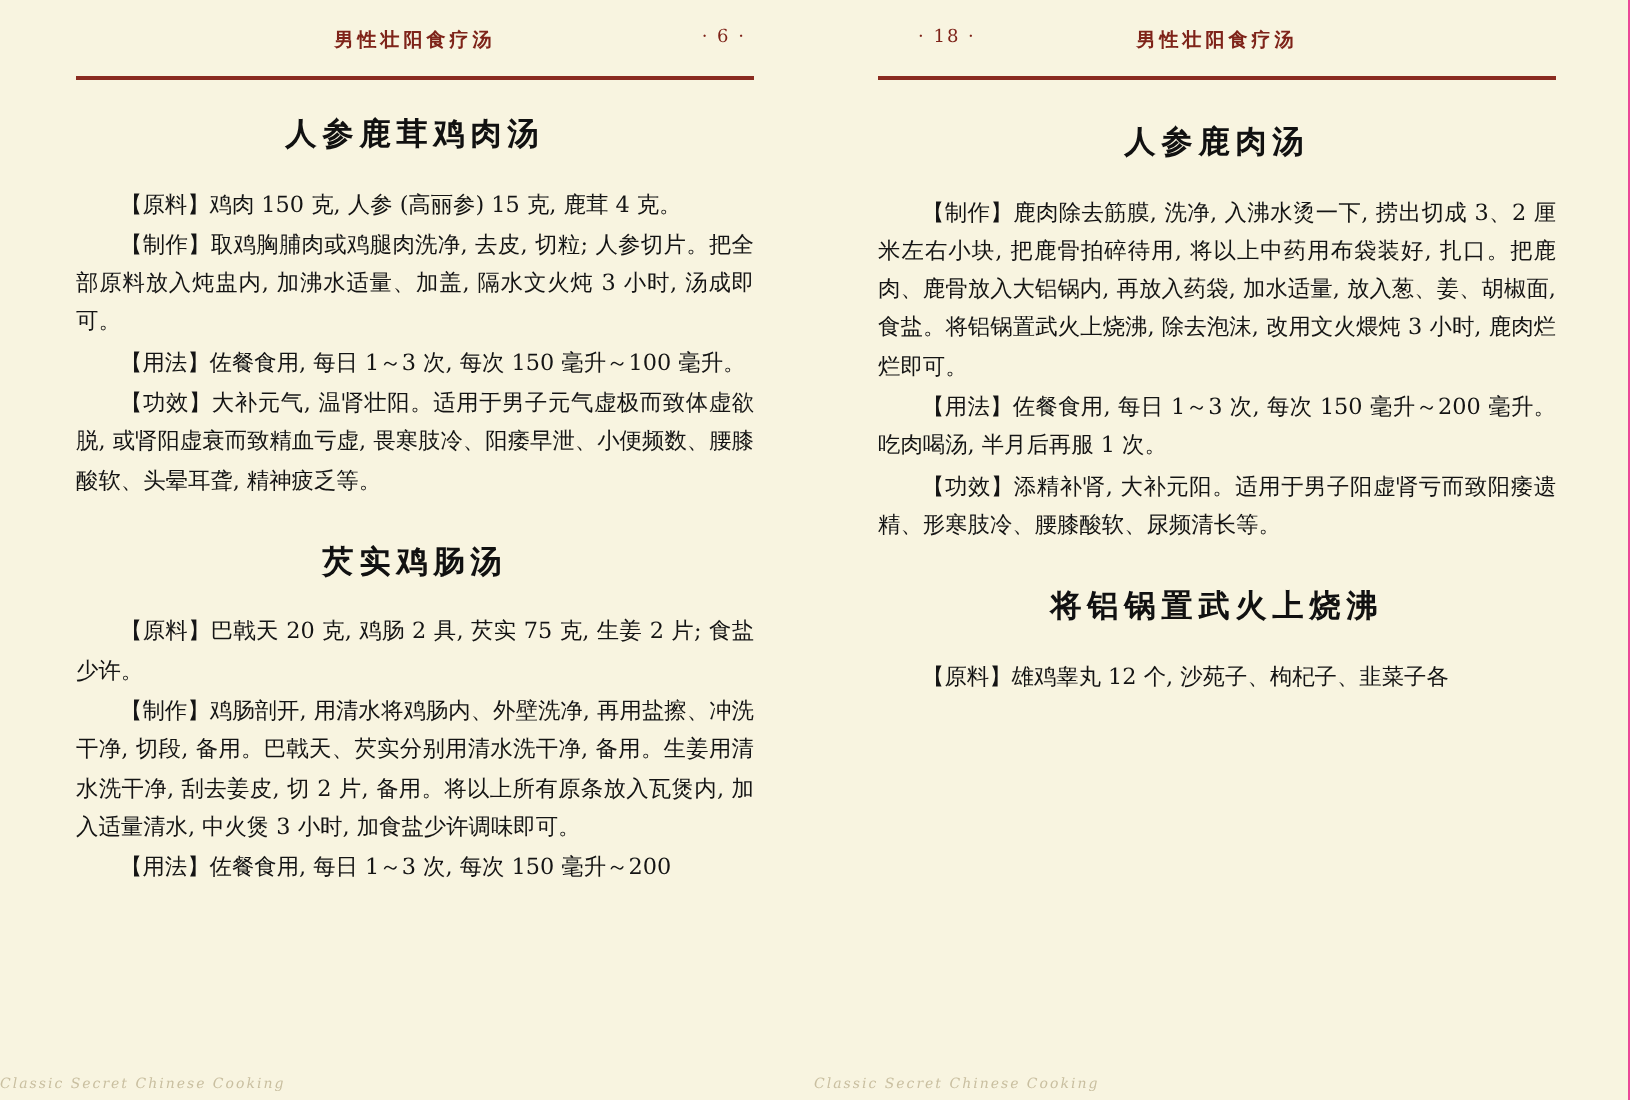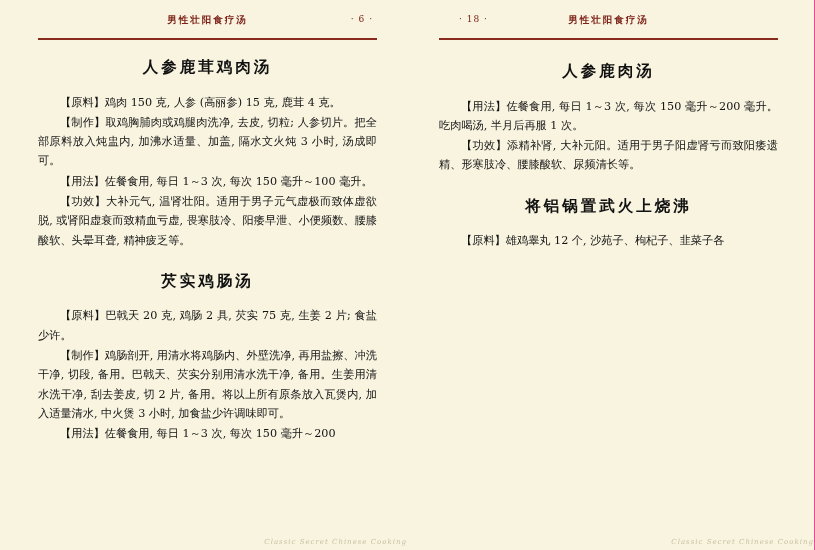--- a/index.html
+++ b/index.html
@@ -98,21 +98,21 @@
     margin: 0 0 1px 0;
     text-indent: 0;
   }
   .label { letter-spacing: 0px; }
 
   .footer {
     position: absolute;
     bottom: 4px;
     left: 0;
     width: 100%;
-    text-align: right;
+    text-align: left;
     font-size: 7px;
     color: #c9bfa0;
     letter-spacing: 1px;
     font-style: italic;
   }
 </style>
 </head>
 <body>
 
 <div class="book">
@@ -163,20 +163,23 @@
       <span class="htitle">男性壮阳食疗汤</span>
       <span class="pnum">· 18 ·</span>
     </div>
     <div class="rule"></div>
 
     <div class="content">
 
 
       <h2 class="recipe">人参鹿肉汤</h2>
       <p class="para">
+        <span class="label">【制作】</span><span>鹿肉除去筋膜, 洗净, 入沸水烫一下, 捞出切成 3、2 厘米左右小块, 把鹿骨拍碎待用, 将以上中药用布袋装好, 扎口。把鹿肉、鹿骨放入大铝锅内, 再放入药袋, 加水适量, 放入葱、姜、胡椒面, 食盐。将铝锅置武火上烧沸, 除去泡沫, 改用文火煨炖 3 小时, 鹿肉烂烂即可。</span>
+      </p>
+      <p class="para">
         <span class="label">【用法】</span><span>佐餐食用, 每日 1～3 次, 每次 150 毫升～200 毫升。吃肉喝汤, 半月后再服 1 次。</span>
       </p>
       <p class="para">
         <span class="label">【功效】</span><span>添精补肾, 大补元阳。适用于男子阳虚肾亏而致阳痿遗精、形寒肢冷、腰膝酸软、尿频清长等。</span>
       </p>
 
       <h2 class="recipe">将铝锅置武火上烧沸</h2>
       <p class="para">
         <span class="label">【原料】</span><span>雄鸡睾丸 12 个, 沙苑子、枸杞子、韭菜子各</span>
       </p>

